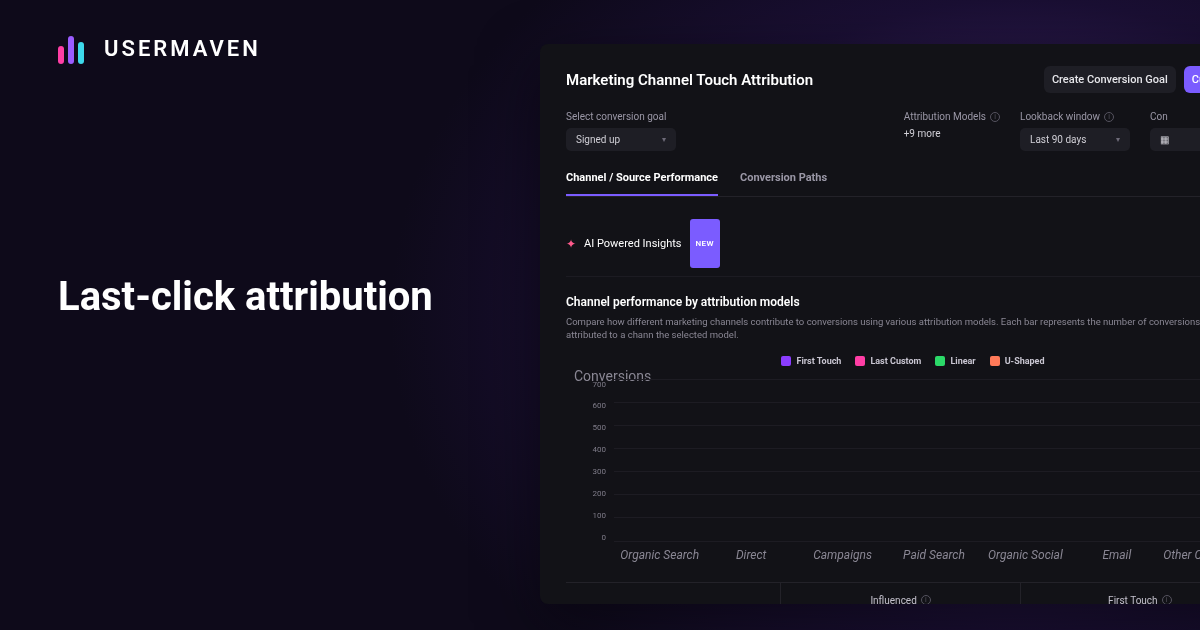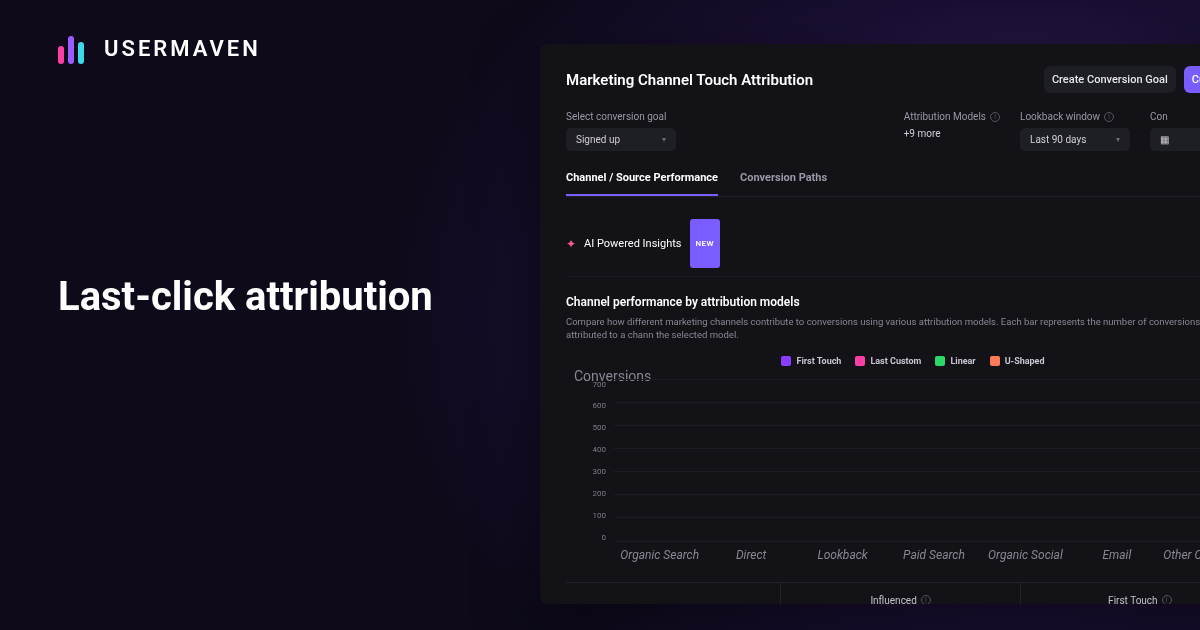--- a/index.html
+++ b/index.html
@@ -236,21 +236,21 @@
               <div class="bar" style="background: rgb(139, 61, 255); height: 7.85714%;"></div>
               <div class="bar" style="background: rgb(255, 62, 165); height: 5.71429%;"></div>
               <div class="bar" style="background: rgb(43, 217, 104); height: 5.71429%;"></div>
               <div class="bar" style="background: rgb(255, 122, 89); height: 8.57143%;"></div>
             </div>
           </div>
       </div>
       <div class="xcats" id="xcats">
           <span>Organic Search</span>
           <span>Direct</span>
-          <span>Lookback</span>
+          <span>Campaigns</span>
           <span>Paid Search</span>
           <span>Organic Social</span>
           <span>Email</span>
           <span>Other Campaigns</span>
         </div>
     </div>
   </div>
 
   <div class="table-head">
     <div></div>

